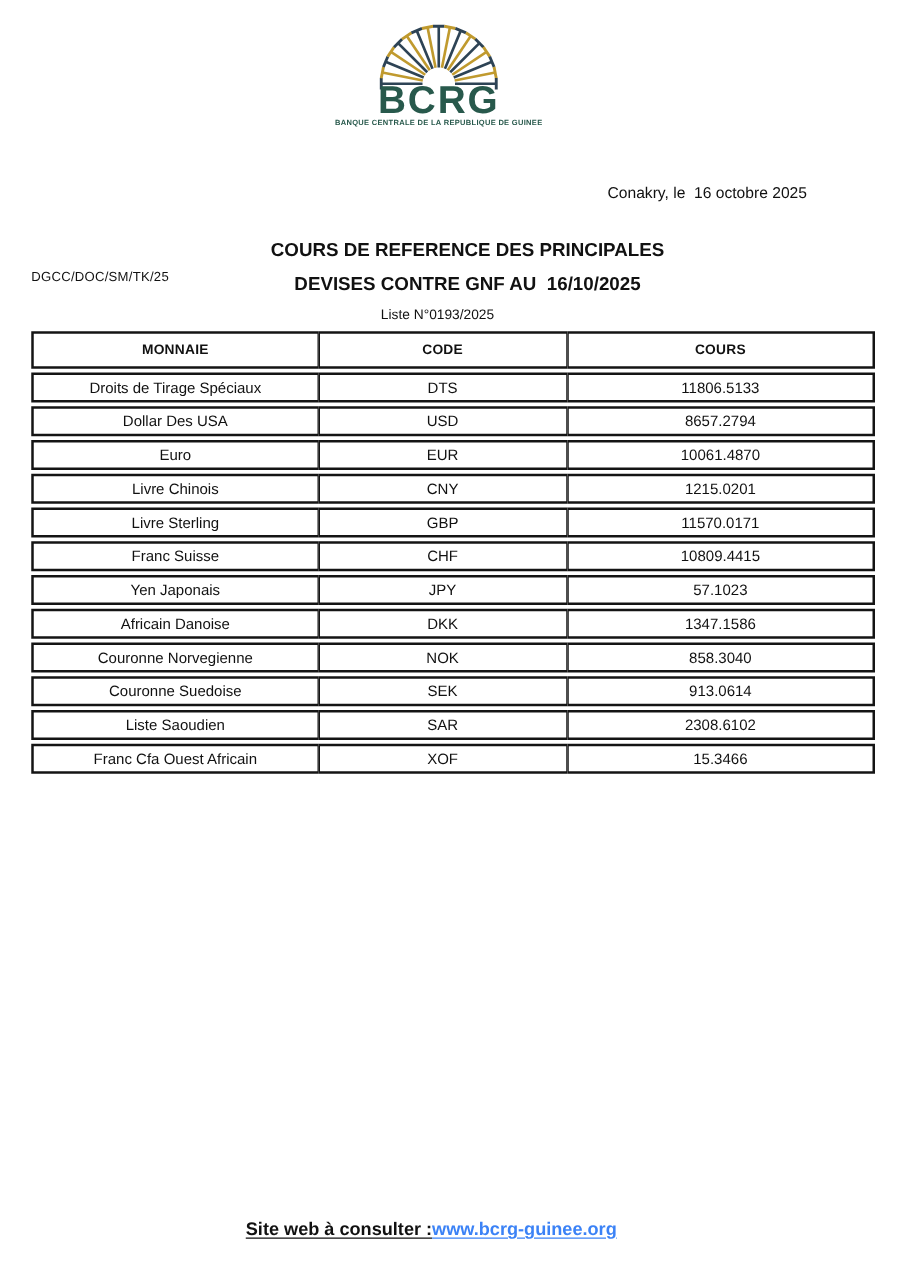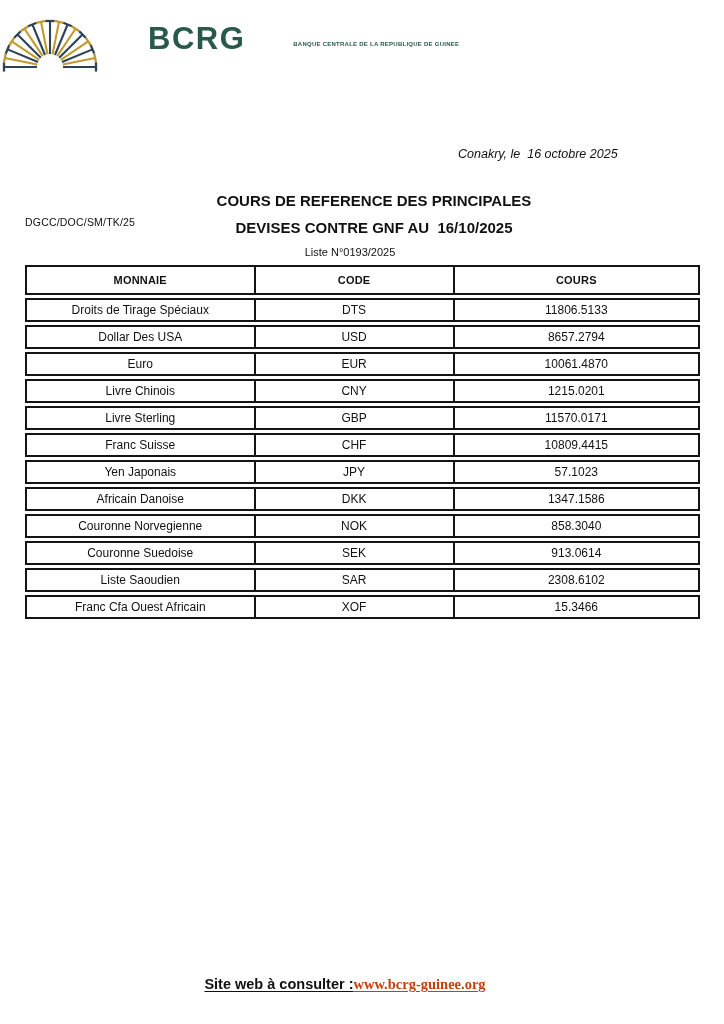--- a/index.html
+++ b/index.html
@@ -13,23 +13,22 @@
     overflow: hidden;
   }
 
   
   .logo {
     position: absolute;
     top: 12px;
     left: 0;
     right: 22px;
     display: flex;
-    flex-direction: row;
+    flex-direction: column;
     align-items: center;
-    gap: 48px;
   }
   .logo svg { width: 100px; height: 62px; display: block; }
   .logo-acronym {
     margin-top: -10px;
     font-size: 31px;
     font-weight: 800;
     letter-spacing: 1.5px;
     line-height: 1;
   }
   .logo-caption {
@@ -37,24 +36,23 @@
     font-size: 6px;
     font-weight: bold;
     letter-spacing: 0.25px;
     white-space: nowrap;
   }
 
   
   .dateline {
     position: absolute;
     top: 147px;
-    left: 458px;
+    left: 486px;
     font-size: 12.5px;
     white-space: pre;
-    font-style: italic;
   }
   .refcode {
     position: absolute;
     top: 216px;
     left: 25px;
     font-size: 10.5px;
     letter-spacing: 0.2px;
   }
   .titles {
     position: absolute;
@@ -270,16 +268,16 @@
 
   <tr>
     <td>Franc Cfa Ouest Africain</td>
     <td>XOF</td>
     <td>15.3466</td>
   </tr>
 </tbody>
   </table>
 
   <div class="footer">
-    <span class="footer-label">Site web à consulter :</span><a class="footer-link" href="#" style="color: #c2410c; font-family: Liberation Serif, serif;">www.bcrg-guinee.org</a>
+    <span class="footer-label">Site web à consulter :</span><a class="footer-link" href="#" style="color: #3b82f6;">www.bcrg-guinee.org</a>
   </div>
 
 </div>
 
 </body></html>

